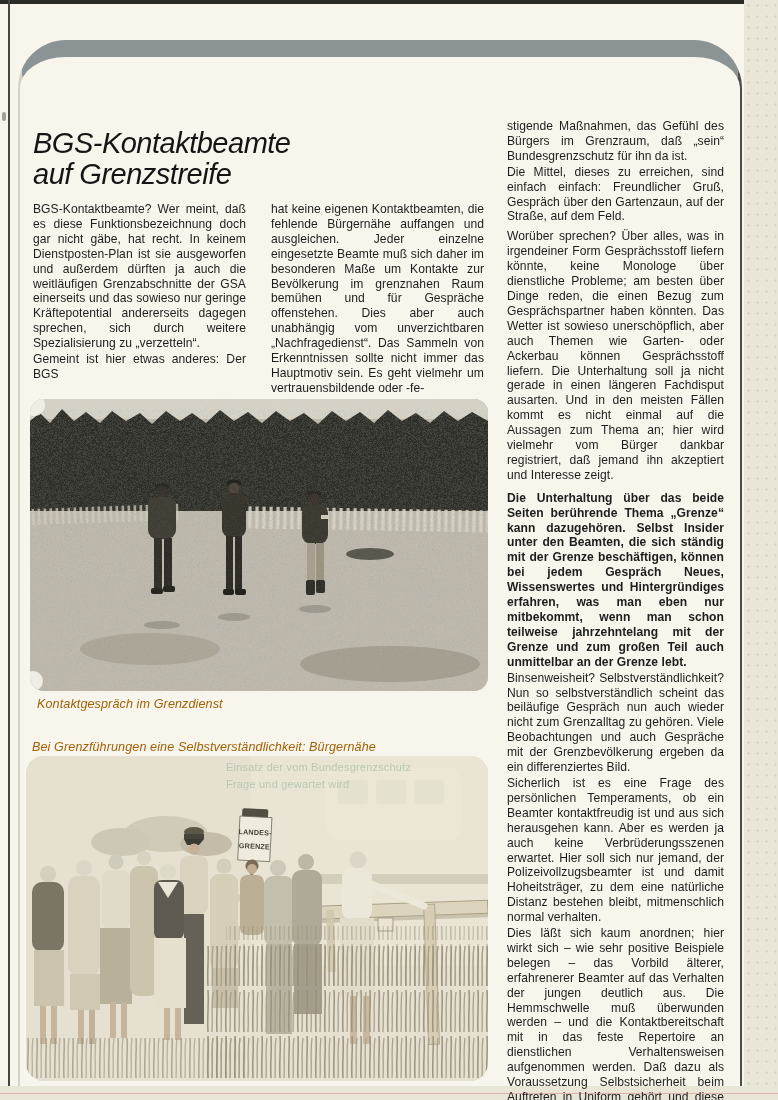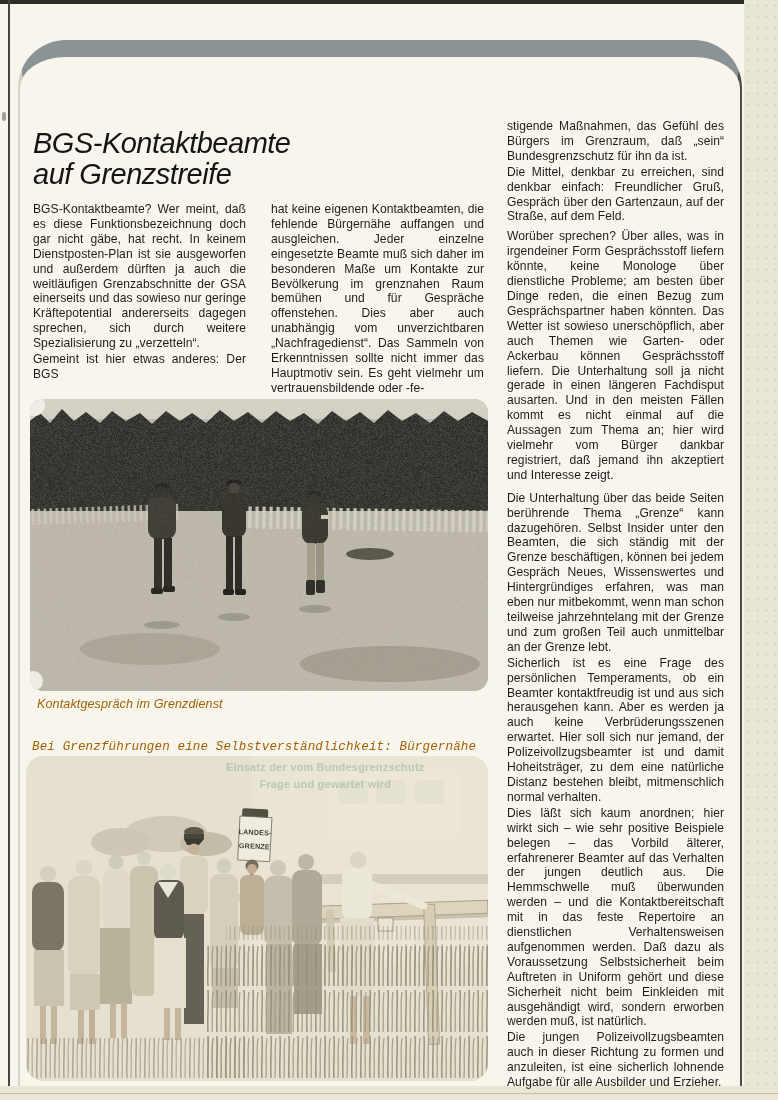--- a/index.html
+++ b/index.html
@@ -29,36 +29,36 @@
   
   .title{position:absolute;left:33px;top:128px;margin:0;
     font-size:29px;line-height:31px;font-weight:normal;font-style:italic;
     letter-spacing:-0.5px;color:#151515;}
   .title .tl{display:block;}
   
   .col{position:absolute;font-size:12.1px;line-height:14.9px;text-align:justify;
     letter-spacing:0.05px;color:#1d1d1d;}
   .col p{margin:0 16px 1px 0;}
   .col p.gt-s{margin-top:5px;}
-  .col p.gt{margin-top:8px;}
+  .col p.gt{margin-top:8px;font-weight:bold;}
   .col-left{left:33px;top:202px;width:229px;}
   .col-mid{left:271px;top:202px;width:229px;}
   .col-right{left:507px;top:119px;width:233px;}
   
   .photo{position:absolute;margin:0;overflow:hidden;box-shadow:inset 0 0 0 1px rgba(60,55,40,.15);}
   .photo1{left:30px;top:399px;width:458px;height:292px;border-radius:14px;}
   .photo2{left:26px;top:756px;width:462px;height:325px;border-radius:18px;}
   .photo svg{display:block;}
   .caption{position:absolute;font-style:italic;font-size:12.6px;color:#a16207;letter-spacing:.1px;}
   .cap1{left:37px;top:697px;}
-  .cap2{left:32px;top:740px;font-family:Liberation Mono, monospace;}
+  .cap2{left:32px;top:740px;}
   
   .bleed{position:absolute;left:200px;top:3px;z-index:3;
-    font-weight:bold;font-size:11px;line-height:17px;
-    color:#9db5a4;opacity:.6;letter-spacing:.2px;white-space:nowrap;text-align:center;}
+    font-weight:normal;font-size:11px;line-height:17px;
+    color:#9db5a4;opacity:.6;letter-spacing:.2px;white-space:nowrap;}
 </style>
 </head>
 <body>
 
 <div class="stage">
 
   <div class="frame"></div>
   <div class="scan-top-strip"></div>
   <div class="scan-left-line"></div>
   <div class="scan-speck"></div>
@@ -76,23 +76,24 @@
     <p>BGS-Kontaktbeamte? Wer meint, daß es diese Funktionsbezeichnung doch gar nicht gäbe, hat recht. In keinem Dienstposten-Plan ist sie ausgeworfen und außerdem dürften ja auch die weitläufigen Grenzabschnitte der GSA einerseits und das sowieso nur geringe Kräftepotential andererseits dagegen sprechen, sich durch weitere Spezialisierung zu „verzetteln“.</p>
     <p>Gemeint ist hier etwas anderes: Der BGS</p>
   </div>
 
   <div class="col col-mid">
     <p>hat keine eigenen Kontaktbeamten, die fehlende Bürgernähe auffangen und ausgleichen. Jeder einzelne eingesetzte Beamte muß sich daher im besonderen Maße um Kontakte zur Bevölkerung im grenznahen Raum bemühen und für Gespräche offenstehen. Dies aber auch unabhängig vom unverzichtbaren „Nachfragedienst“. Das Sammeln von Erkenntnissen sollte nicht immer das Hauptmotiv sein. Es geht vielmehr um vertrauensbildende oder -fe-</p>
   </div>
 
   <div class="col col-right">
     <p>stigende Maßnahmen, das Gefühl des Bürgers im Grenzraum, daß „sein“ Bundesgrenzschutz für ihn da ist.</p>
-    <p>Die Mittel, denkbar zu erreichen, sind denkbar einfach: Freundlicher Gruß, Gespräch über den Gartenzaun, auf der Straße, auf dem Feld.</p>
+    <p>Die Mittel, dieses zu erreichen, sind einfach einfach: Freundlicher Gruß, Gespräch über den Gartenzaun, auf der Straße, auf dem Feld.</p>
     <p class="gt-s">Worüber sprechen? Über alles, was in irgendeiner Form Gesprächsstoff liefern könnte, keine Monologe über dienstliche Probleme; am besten über Dinge reden, die einen Bezug zum Gesprächspartner haben könnten. Das Wetter ist sowieso unerschöpflich, aber auch Themen wie Garten- oder Ackerbau können Gesprächsstoff liefern. Die Unterhaltung soll ja nicht gerade in einen längeren Fachdisput ausarten. Und in den meisten Fällen kommt es nicht einmal auf die Aussagen zum Thema an; hier wird vielmehr vom Bürger dankbar registriert, daß jemand ihn akzeptiert und Interesse zeigt.</p>
     <p class="gt">Die Unterhaltung über das beide Seiten berührende Thema „Grenze“ kann dazugehören. Selbst Insider unter den Beamten, die sich ständig mit der Grenze beschäftigen, können bei jedem Gespräch Neues, Wissenswertes und Hintergründiges erfahren, was man eben nur mitbekommt, wenn man schon teilweise jahrzehntelang mit der Grenze und zum großen Teil auch unmittelbar an der Grenze lebt.</p>
+    <p>Binsenweisheit? Selbstverständlichkeit? Nun so selbstverständlich scheint das beiläufige Gespräch nun auch wieder nicht zum Grenzalltag zu gehören. Viele Beobachtungen und auch Gespräche mit der Grenzbevölkerung ergeben da ein differenziertes Bild.</p>
     <p>Sicherlich ist es eine Frage des persönlichen Temperaments, ob ein Beamter kontaktfreudig ist und aus sich herausgehen kann. Aber es werden ja auch keine Verbrüderungsszenen erwartet. Hier soll sich nur jemand, der Polizeivollzugsbeamter ist und damit Hoheitsträger, zu dem eine natürliche Distanz bestehen bleibt, mitmenschlich normal verhalten.</p>
     <p>Dies läßt sich kaum anordnen; hier wirkt sich – wie sehr positive Beispiele belegen – das Vorbild älterer, erfahrenerer Beamter auf das Verhalten der jungen deutlich aus. Die Hemmschwelle muß überwunden werden – und die Kontaktbereitschaft mit in das feste Repertoire an dienstlichen Verhaltensweisen aufgenommen werden. Daß dazu als Voraussetzung Selbstsicherheit beim Auftreten in Uniform gehört und diese Sicherheit nicht beim Einkleiden mit ausgehändigt wird, sondern erworben werden muß, ist natürlich.</p>
     <p>Die jungen Polizeivollzugsbeamten auch in dieser Richtung zu formen und anzuleiten, ist eine sicherlich lohnende Aufgabe für alle Ausbilder und Erzieher.</p>
 
   </div>
 
   <figure class="photo photo1">
     <svg width="458" height="292" viewBox="0 0 458 292" xmlns="http://www.w3.org/2000/svg">
       <defs>
         <filter id="grain" x="0" y="0" width="100%" height="100%">

